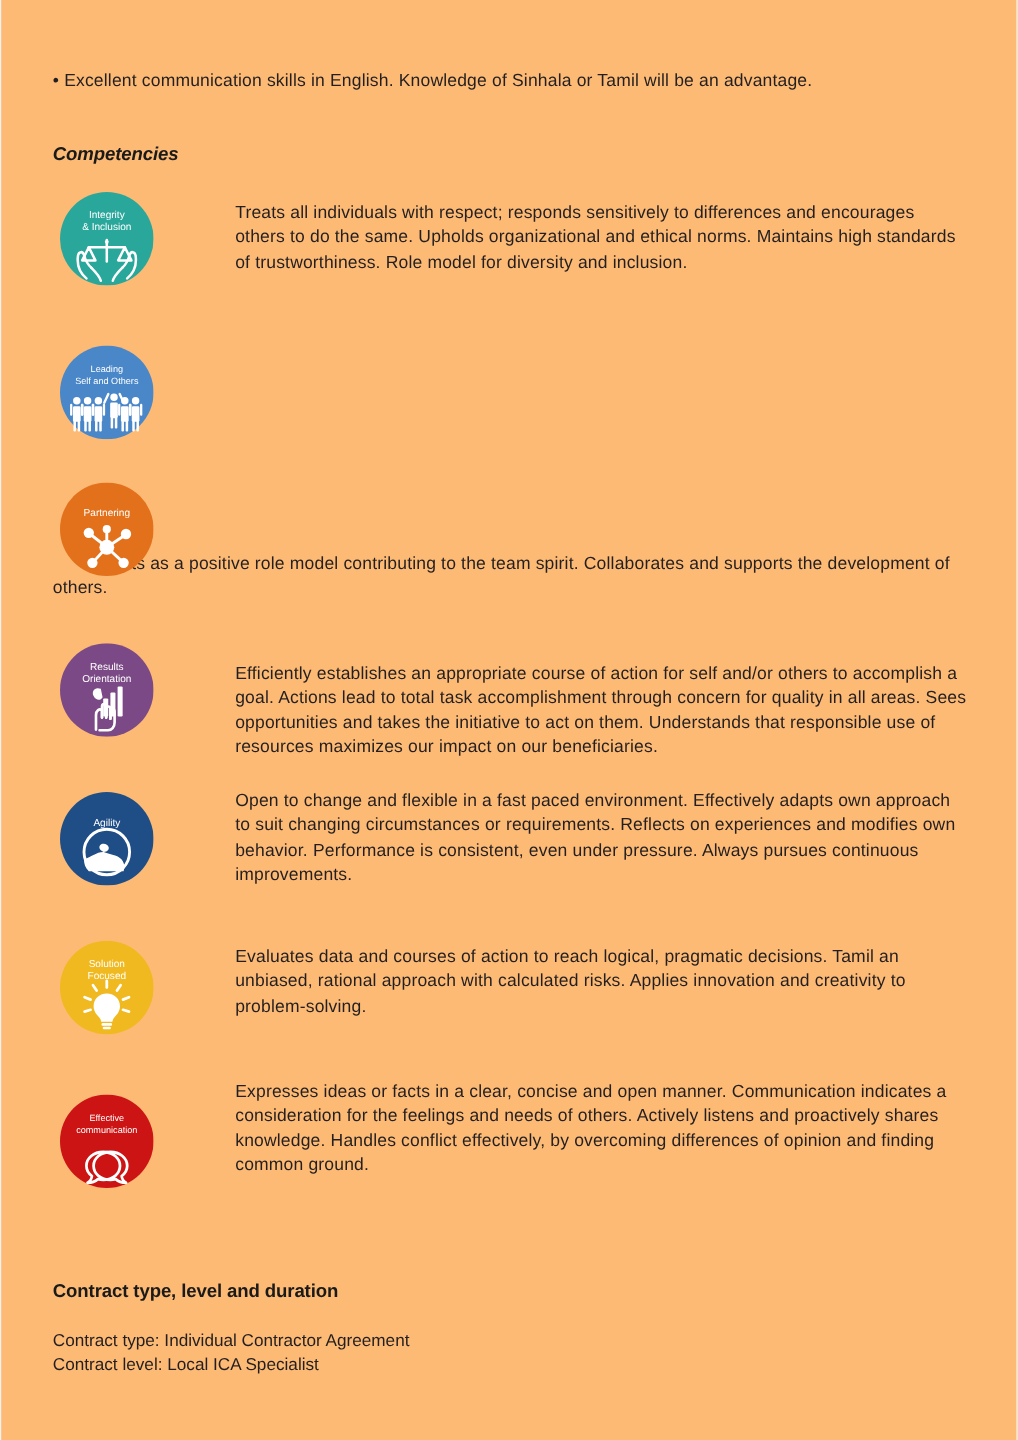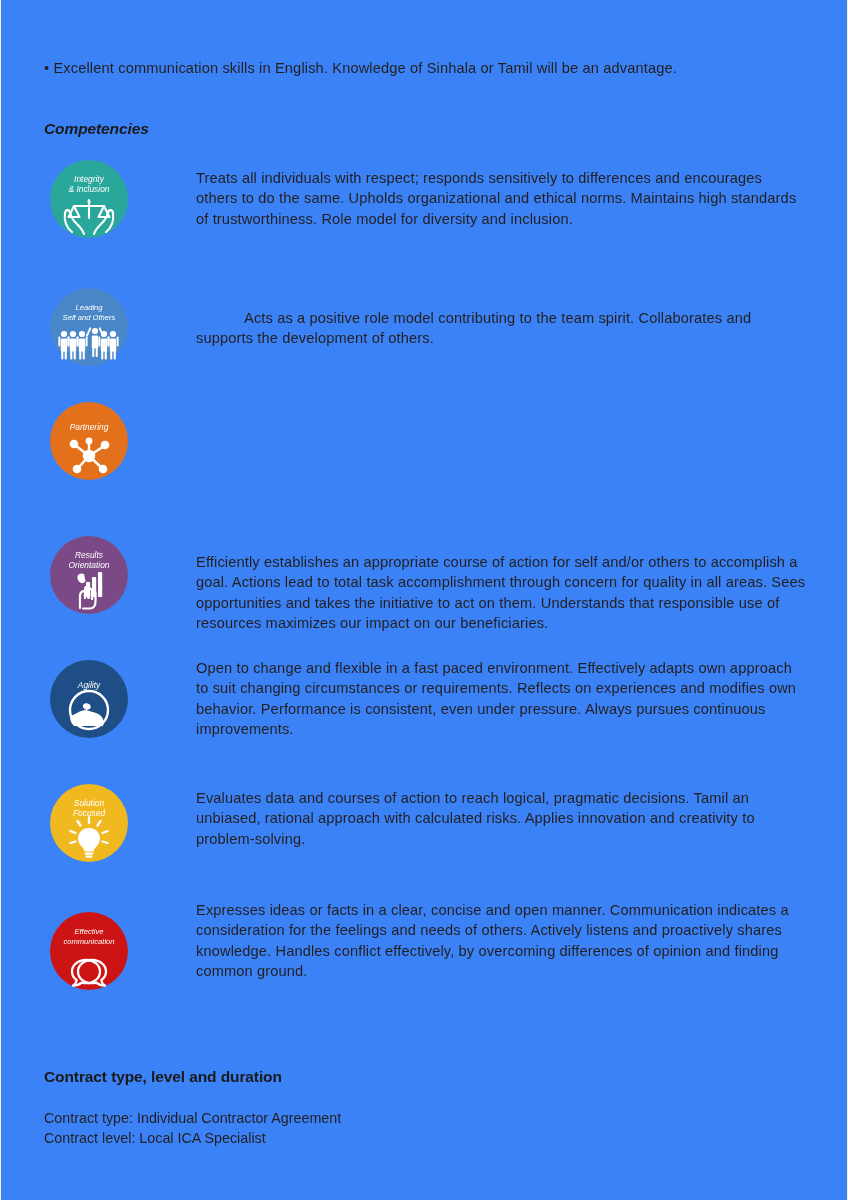--- a/index.html
+++ b/index.html
@@ -9,21 +9,21 @@
     background: #ffffff;
   }
   body {
     font-family: "Liberation Sans", sans-serif;
     color: #231f20;
   }
   .page {
     position: relative;
     width: 848px;
     height: 1200px;
-    background: #3b82f6;
+    background: #fdba74;
     overflow: hidden;
     box-sizing: border-box;
   }
   .page-edge-left {
     position: absolute;
     left: 0;
     top: 0;
     width: 1px;
     height: 1200px;
     background: #f2f2f2;
@@ -81,21 +81,20 @@
     height: 124px;
   }
   .competency-icon-wrap {
     position: relative;
     width: 152px;
     flex: 0 0 152px;
     display: flex;
     justify-content: flex-start;
     padding-left: 6px;
     box-sizing: border-box;
-    font-style: italic;
   }
   .competency-badge {
     position: relative;
     width: 78px;
     height: 78px;
     border-radius: 50%;
     display: block;
   }
   .competency-badge svg { display: block; width: 78px; height: 78px; }
   .competency-text {
@@ -103,21 +102,21 @@
     font-size: 14.6px;
     line-height: 20.4px;
     color: #231f20;
     padding-top: 8px;
     letter-spacing: 0.01em;
   }
   .competency-text.indented { text-indent: 48px; }
 
   
   .row-0 { height: 122px; }
-  .row-1 { height: 120px; }
+  .row-1 { height: 120px; flex-direction: column; }
   .row-2 { height: 118px; }
   .row-3 { height: 134px; }
   .row-4 { height: 124px; }
   .row-5 { height: 116px; }
   .row-6 { height: 110px; }
 
   .row-1 .competency-text { padding-top: 26px; }
   .row-2 .competency-text { padding-top: 6px; }
   .row-3 .competency-text { padding-top: 0px; margin-top: 32px; }
   .row-4 .competency-text { padding-top: 4px; }

